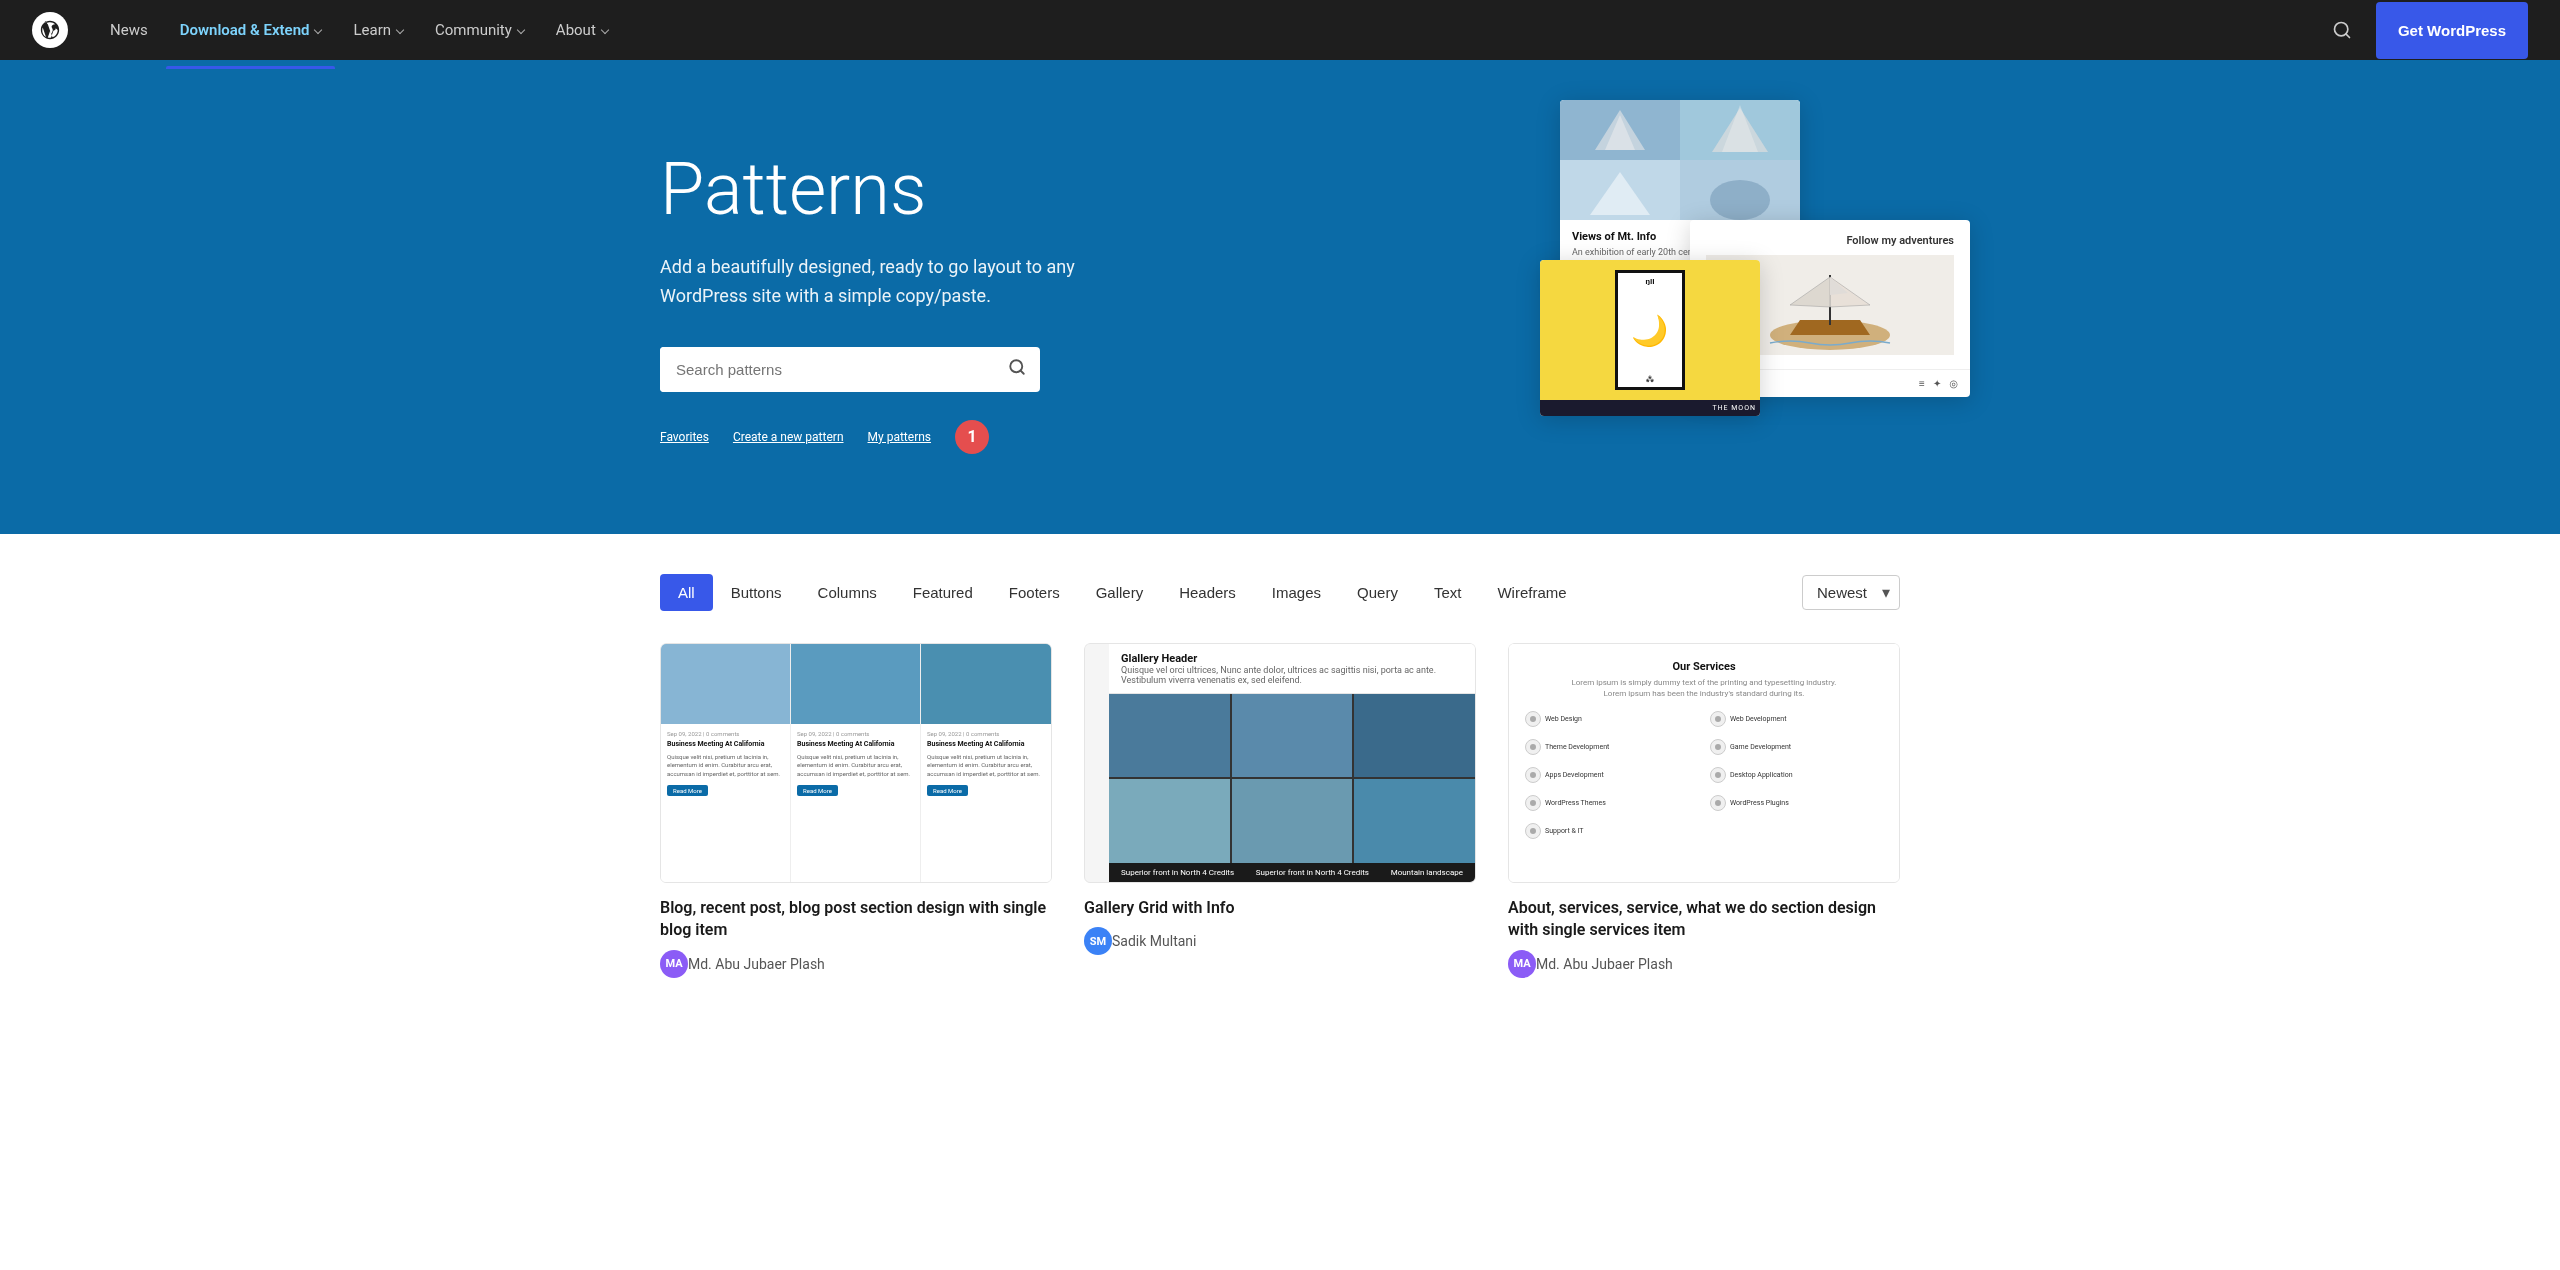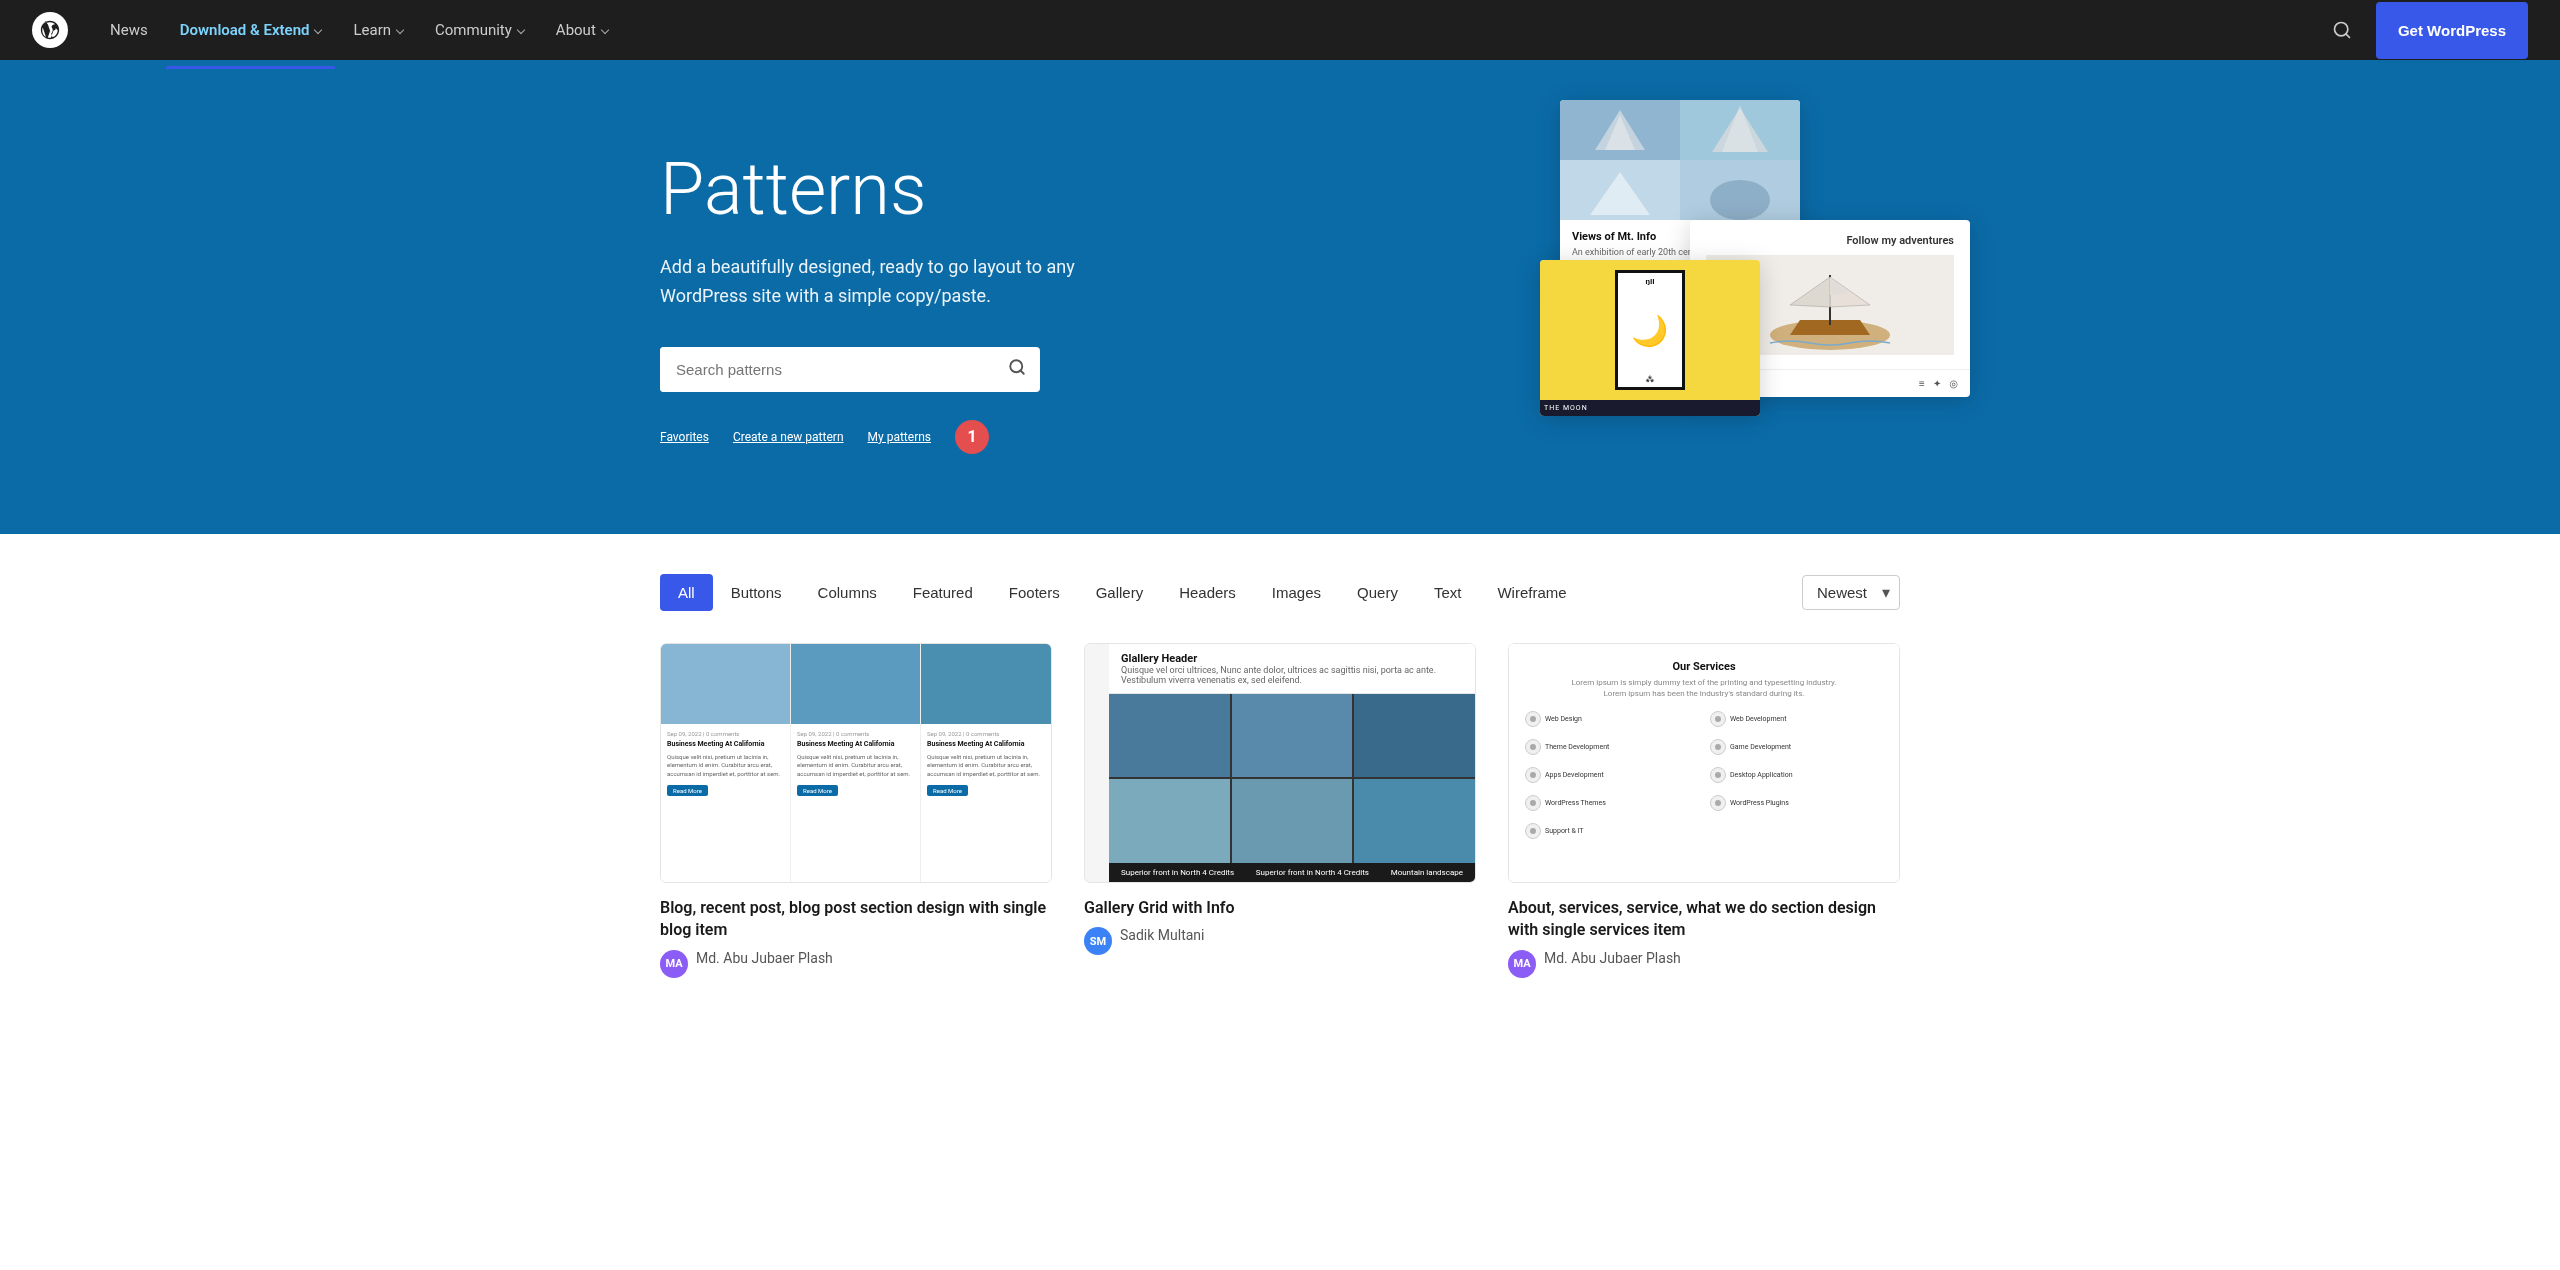--- a/index.html
+++ b/index.html
@@ -237,21 +237,21 @@
       width: 70px; height: 120px;
       display: flex; flex-direction: column; align-items: center;
       justify-content: space-between;
       padding: 4px;
       font-size: 7px;
       font-weight: 600;
     }
     .tarot-footer {
       background: #1a1a2e;
       color: #fff;
-      text-align: left;
+      text-align: right;
       padding: 4px;
       font-size: 7px;
       letter-spacing: 1px;
     }
 
     
     .main-content {
       max-width: 1400px;
       margin: 0 auto;
       padding: 40px 80px;
@@ -336,21 +336,21 @@
     }
     .pattern-title {
       font-size: 16px;
       font-weight: 600;
       color: #1a1a1a;
       margin-bottom: 8px;
       line-height: 1.4;
     }
     .pattern-author {
       display: flex;
-      gap: 8px;
+      align-items: center;
       font-size: 14px;
       color: #555;
     }
     .author-avatar {
       width: 28px; height: 28px;
       border-radius: 50%;
       background: #888;
       flex-shrink: 0;
       overflow: hidden;
       display: flex; align-items: center; justify-content: center;

